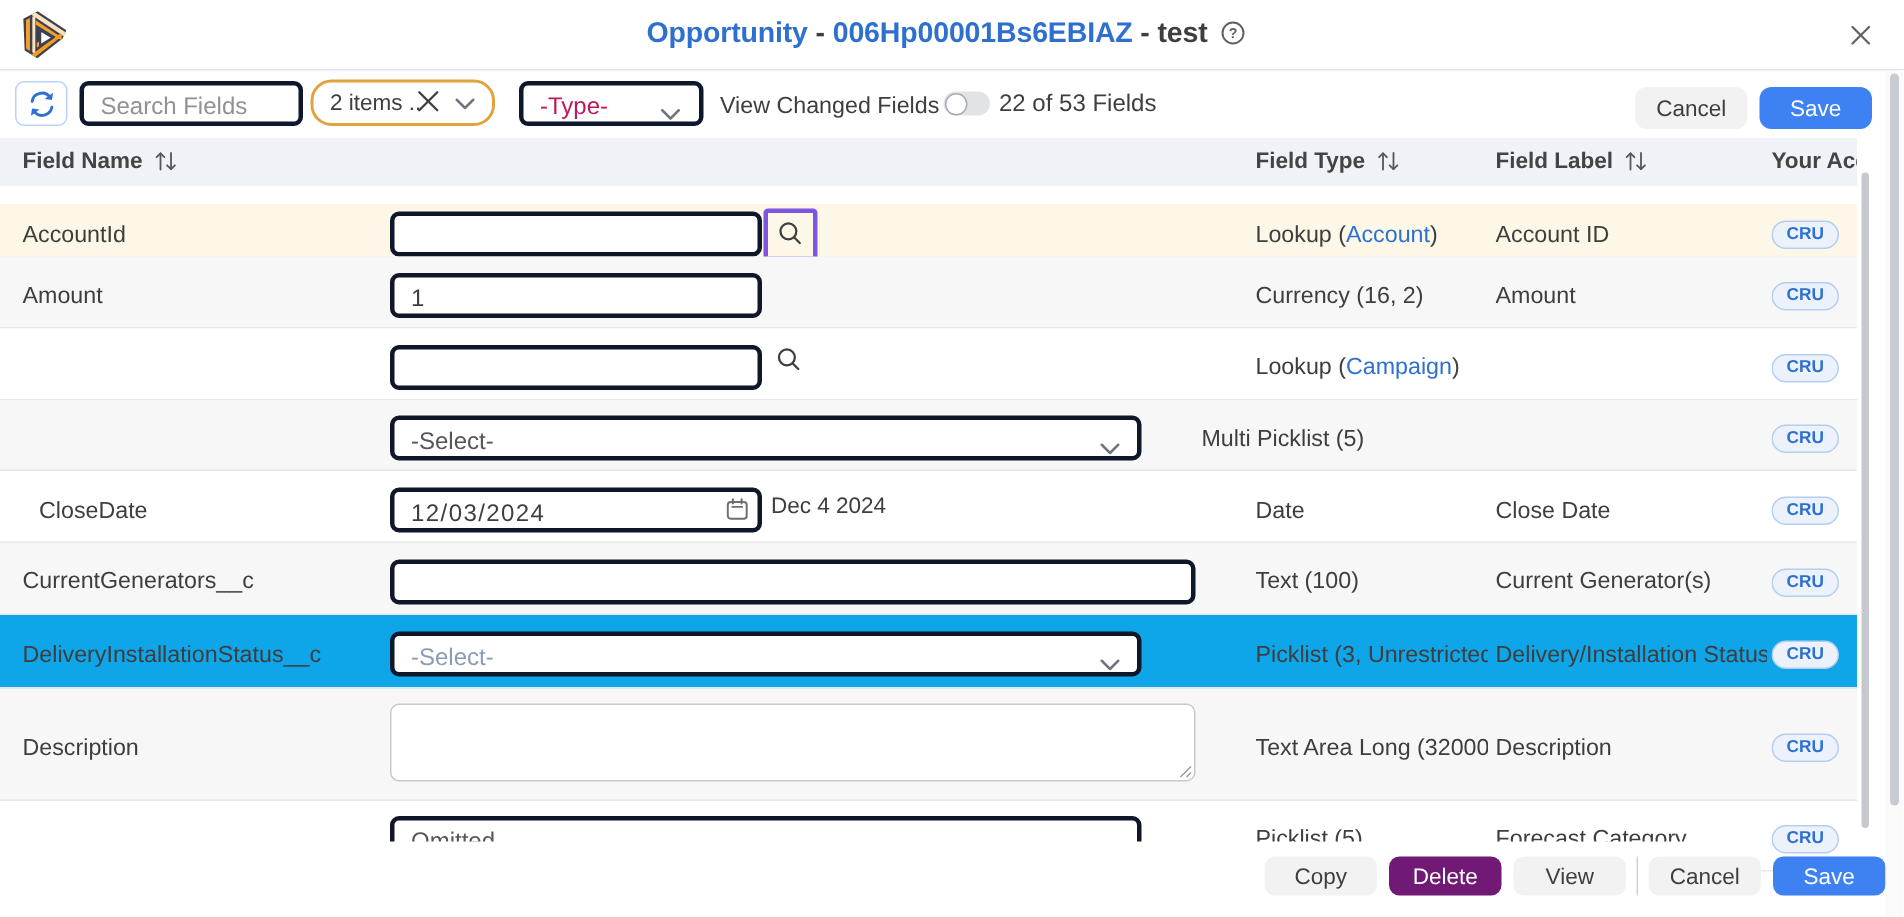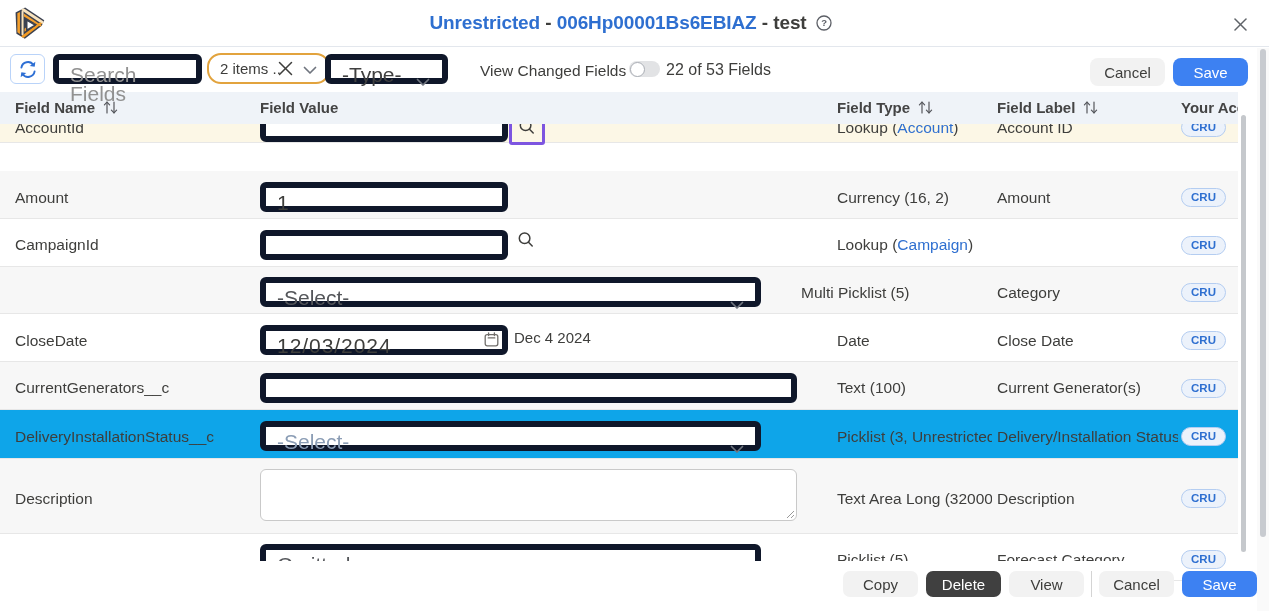--- a/index.html
+++ b/index.html
@@ -5,42 +5,42 @@
 html,body { width:1269px; height:611px; overflow:hidden; background:#fff;
   font-family:"Liberation Sans", sans-serif; color:#3e3e3c; }
 .titlebar { position:absolute; left:0; top:0; width:1269px; height:47px; background:#fff;
   border-bottom:1px solid #e3e7ed; z-index:30; }
 .title { position:absolute; left:0; top:12px; width:1261px; text-align:center;
   font-size:19px; font-weight:bold; color:#3e3e3c; letter-spacing:-0.1px; }
 .title .b { color:#2e6fd0; }
 .toolbar { position:absolute; left:0; top:48px; width:1269px; height:44px; background:#fff; z-index:20; }
 .btn { position:absolute; height:28px; border-radius:8px; background:#f2f2f2; color:#3e3e3c;
   font-size:15px; display:flex; align-items:center; justify-content:center; }
-.inp { height:30px; border:6px solid #0f172a; border-radius:6px; background:#fff;
-  padding:5px 11px; font-size:21px; line-height:19px; }
+.inp { height:30px; border:3px solid #0f172a; border-radius:6px; background:#fff;
+  padding:5px 11px; font-size:16px; line-height:19px; }
 .ta { border:1px solid #c9c9c9; border-radius:6px; background:#fff; position:relative; }
 .header { position:absolute; left:0; top:92px; width:1238px; height:31.5px; background:#eff3f8; z-index:5; }
 .hcell { position:absolute; top:0; height:31.5px; display:flex; align-items:center;
   font-size:15px; font-weight:bold; color:#444; white-space:nowrap; overflow:hidden; }
 .tablewrap { position:absolute; left:0; top:0; width:1238px; height:611px; overflow:hidden; z-index:4; }
 .row { position:absolute; left:0; width:1238px; border-bottom:1px solid #e7e7e7; }
 .cell { position:absolute; top:3px; height:100%; display:flex; align-items:center;
   font-size:15.5px; color:#3e3e3c; white-space:nowrap; overflow:hidden; }
 .cellw { position:absolute; top:2.5px; height:100%; display:flex; align-items:center; white-space:nowrap; }
 .cell a { color:#2e6fd0; text-decoration:none; }
 .pill { display:inline-block; width:45px; height:19px; border:1px solid #b4cdf1; border-radius:9.5px;
   background:#ecf2fb; color:#2e6fd0; font-size:11.5px; font-weight:bold; text-align:center; line-height:17px; }
 .footer { position:absolute; left:0; top:561px; width:1161px; height:50px; background:#fff; z-index:40; }
 .fbtn { position:absolute; top:10px; height:26px; width:75px; border-radius:7px; background:#f2f2f2;
   color:#3e3e3c; font-size:15px; display:flex; align-items:center; justify-content:center; }
 </style></head>
 <body>
 
 <div class="tablewrap">
-<div class="row" style="top:107px;height:36px;background:#fcf7e6">
+<div class="row" style="top:136px;height:36px;background:#fcf7e6">
   <div class="cell" style="left:15px;width:240px">AccountId</div>
   <div class="cellw" style="left:260px;width:570px">
         <div style="position:relative">
           <div class="inp" style="width:248px"></div>
           <div style="position:absolute;left:249px;top:-2.5px;width:36px;height:35px;border:3.5px solid #7d55e0;border-radius:3px;display:flex;align-items:center;justify-content:center">
             <svg width="18" height="18" viewBox="0 0 18 18">
               <circle cx="7.6" cy="7.2" r="5.3" fill="none" stroke="#3e3e3c" stroke-width="1.5"></circle>
               <line x1="11.5" y1="11.3" x2="15.2" y2="15" stroke="#3e3e3c" stroke-width="1.5" stroke-linecap="round"></line>
             </svg>
           </div>
@@ -57,21 +57,20 @@
   <div class="cellw" style="left:260px;width:570px">
         <div class="inp" style="width:248px;color:#3e3e3c">1</div>
       </div>
   <div class="cell" style="left:837px;width:155px">Currency (16, 2)</div>
   <div class="cell" style="left:997px;width:181px">Amount</div>
   <div class="cell" style="left:1181px;width:57px">
         <span class="pill">CRU</span>
       </div>
 </div>
 <div class="row" style="top:219.0px;height:47.5px;background:#ffffff">
-  <div class="cell" style="left:15px;width:240px">CampaignId</div>
   <div class="cellw" style="left:260px;width:570px">
         <div style="position:relative">
           <div class="inp" style="width:248px"></div>
           <div style="position:absolute;left:257px;top:1px"><svg width="18" height="18" viewBox="0 0 18 18">
               <circle cx="7.6" cy="7.2" r="5.3" fill="none" stroke="#3e3e3c" stroke-width="1.5"></circle>
               <line x1="11.5" y1="11.3" x2="15.2" y2="15" stroke="#3e3e3c" stroke-width="1.5" stroke-linecap="round"></line>
             </svg></div>
         </div>
       </div>
   <div class="cell" style="left:837px;width:155px">Lookup (<a>Campaign</a>)</div>
@@ -79,27 +78,26 @@
         <span class="pill">CRU</span>
       </div>
 </div>
 <div class="row" style="top:266.5px;height:47.5px;background:#f7f7f7">
   <div class="cellw" style="left:260px;width:570px">
         <div class="inp" style="width:501px;color:#54565a;position:relative">-Select-<span style="position:absolute;right:11px;top:10px"><svg width="14" height="9" viewBox="0 0 14 9">
               <path d="M1.5,1.5 L7,7 L12.5,1.5" fill="none" stroke="#70757f" stroke-width="1.7" stroke-linecap="round" stroke-linejoin="round"></path>
             </svg></span></div>
       </div>
   <div class="cell" style="left:801px;width:155px">Multi Picklist (5)</div>
-  <div class="cell" style="left:997px;width:181px">Category</div>
   <div class="cell" style="left:1181px;width:57px">
         <span class="pill">CRU</span>
       </div>
 </div>
 <div class="row" style="top:314.0px;height:48.0px;background:#ffffff">
-  <div class="cell" style="left:15px;width:240px">CloseDate</div>
+  <div class="cell" style="left:26px;width:240px">CloseDate</div>
   <div class="cellw" style="left:260px;width:570px">
         <div style="position:relative">
           <div class="inp" style="width:248px;color:#3e3e3c;letter-spacing:0.95px">12/03/2024<span style="position:absolute;left:223px;top:6px"><svg width="17" height="17" viewBox="0 0 17 17">
                 <g stroke="#706e6b" stroke-width="1.3" fill="none" stroke-linecap="round">
                   <rect x="2.2" y="3.6" width="12.6" height="11.2" rx="2"></rect>
                   <line x1="5.6" y1="1.8" x2="5.6" y2="4.6"></line>
                   <line x1="11.4" y1="1.8" x2="11.4" y2="4.6"></line>
                   <line x1="5.2" y1="6.9" x2="11.8" y2="6.9"></line>
                 </g>
               </svg></span></div>
@@ -170,21 +168,20 @@
 
 <div class="header">
   <div class="hcell" style="left:15px;width:240px">Field Name <svg width="15" height="15" viewBox="0 0 15 15" style="margin-left:8px">
         <g stroke="#54565b" stroke-width="1.2" fill="none" stroke-linecap="round" stroke-linejoin="round">
           <line x1="4" y1="13" x2="4" y2="2.2"></line>
           <path d="M1.4,4.8 L4,2.2 L6.6,4.8"></path>
           <line x1="11" y1="2" x2="11" y2="12.8"></line>
           <path d="M8.4,10.2 L11,12.8 L13.6,10.2"></path>
         </g>
       </svg></div>
-  <div class="hcell" style="left:260px;width:570px">Field Value</div>
   <div class="hcell" style="left:837px;width:155px">Field Type <svg width="15" height="15" viewBox="0 0 15 15" style="margin-left:8px">
         <g stroke="#54565b" stroke-width="1.2" fill="none" stroke-linecap="round" stroke-linejoin="round">
           <line x1="4" y1="13" x2="4" y2="2.2"></line>
           <path d="M1.4,4.8 L4,2.2 L6.6,4.8"></path>
           <line x1="11" y1="2" x2="11" y2="12.8"></line>
           <path d="M8.4,10.2 L11,12.8 L13.6,10.2"></path>
         </g>
       </svg></div>
   <div class="hcell" style="left:997px;width:181px">Field Label <svg width="15" height="15" viewBox="0 0 15 15" style="margin-left:8px">
         <g stroke="#54565b" stroke-width="1.2" fill="none" stroke-linecap="round" stroke-linejoin="round">
@@ -201,21 +198,21 @@
   <svg width="30" height="33" viewBox="-0.25 -0.25 30 33" style="position:absolute;left:15px;top:7px">
       <polygon points="9.9,0.2 29.0,12.9 26.5,18.4 9.6,31.6 1.2,26.4 0.3,5.3" fill="#3b4150"></polygon>
       <polygon points="2.1,6.1 4.7,4.8 4.7,26.7 2.1,25.0" fill="#f5a02d"></polygon>
       <polygon points="6.3,3.9 8.3,2.9 8.3,28.9 6.3,27.6" fill="#f8e3be"></polygon>
       <polygon points="8.4,1.0 28.4,14.3 27.3,16.9 5.6,2.5" fill="#f8e3be"></polygon>
       <polygon points="8.55,6.3 26.6,18.3 25.1,19.2 8.7,9.2" fill="#f5a02d"></polygon>
       <polygon points="8.25,30.8 26.9,16.2 24.9,15.0 5.7,29.2" fill="#f39b24"></polygon>
       <polygon points="9.3,24.5 19.5,16.5 16.4,15.9 9.2,21.5" fill="#f5a02d"></polygon>
       <polygon points="11.5,12.8 20.0,17.9 11.5,23.0" fill="#fff" stroke="#3b4150" stroke-width="1.5" stroke-linejoin="round"></polygon>
     </svg>
-  <div class="title"><span class="b">Unrestricted</span> - <span class="b">006Hp00001Bs6EBIAZ</span> - test<svg width="16" height="16" viewBox="0 0 16 16" style="position:relative;top:2px;margin-left:9px">
+  <div class="title"><span class="b">Opportunity</span> - <span class="b">006Hp00001Bs6EBIAZ</span> - test<svg width="16" height="16" viewBox="0 0 16 16" style="position:relative;top:2px;margin-left:9px">
         <circle cx="8" cy="8" r="7" fill="none" stroke="#5c5f66" stroke-width="1.3"></circle>
         <text x="8" y="11.4" font-size="9.5" font-weight="bold" fill="#5c5f66" text-anchor="middle" font-family="Liberation Sans, sans-serif">?</text>
       </svg></div>
   <div style="position:absolute;left:1234px;top:17px"><svg width="13" height="13" viewBox="0 0 13 13">
         <g stroke="#5f6368" stroke-width="1.5" stroke-linecap="round">
           <line x1="1" y1="1" x2="12" y2="12"></line>
           <line x1="12" y1="1" x2="1" y2="12"></line>
         </g>
       </svg></div>
 </div>
@@ -233,35 +230,35 @@
     </div>
   <div class="inp" style="position:absolute;left:53px;top:6px;width:149px;color:#919191">Search Fields</div>
   <div style="position:absolute;left:207px;top:5px;width:123px;height:31px;border:2px solid #e2a33d;border-radius:14px;display:flex;align-items:center;font-size:15px;color:#3e3e3c;padding-left:11px">2 items ..<span style="margin-left:-3px;position:relative;top:1px"><svg width="15" height="15" viewBox="0 0 15 15">
           <g stroke="#3e3e3c" stroke-width="1.5" stroke-linecap="round">
             <line x1="1.5" y1="1.5" x2="13.5" y2="13.5"></line>
             <line x1="13.5" y1="1.5" x2="1.5" y2="13.5"></line>
           </g>
         </svg></span><span style="margin-left:10px;position:relative;top:1px"><svg width="14" height="9" viewBox="0 0 14 9">
           <path d="M1.5,1.5 L7,7 L12.5,1.5" fill="none" stroke="#70757f" stroke-width="1.7" stroke-linecap="round" stroke-linejoin="round"></path>
         </svg></span></div>
-  <div class="inp" style="position:absolute;left:325px;top:6px;width:123px;color:#404040;position:absolute">-Type-<span style="position:absolute;right:12px;top:10px"><svg width="14" height="9" viewBox="0 0 14 9">
+  <div class="inp" style="position:absolute;left:346px;top:6px;width:123px;color:#be185d;position:absolute">-Type-<span style="position:absolute;right:12px;top:10px"><svg width="14" height="9" viewBox="0 0 14 9">
           <path d="M1.5,1.5 L7,7 L12.5,1.5" fill="none" stroke="#70757f" stroke-width="1.7" stroke-linecap="round" stroke-linejoin="round"></path>
         </svg></span></div>
   <span style="position:absolute;left:480px;top:13.5px;font-size:15.5px;color:#3e3e3c">View Changed Fields</span>
   <div style="position:absolute;left:629px;top:13px;width:31px;height:16px;border-radius:8px;background:#e2e3e5">
       <div style="position:absolute;left:0.5px;top:0.5px;width:15px;height:15px;border-radius:50%;background:#fff;border:1px solid #a9adb4"></div>
     </div>
   <span style="position:absolute;left:666px;top:13px;font-size:16px;color:#3e3e3c">22 of 53 Fields</span>
   <div class="btn" style="left:1090px;top:10px;width:75px">Cancel</div>
   <div class="btn" style="left:1173px;top:10px;width:75px;background:#3d81f2;color:#fff">Save</div>
 </div>
 
 <div class="footer">
   <div class="fbtn" style="left:843px">Copy</div>
-  <div class="fbtn" style="left:926px;background:#404040;color:#fff">Delete</div>
+  <div class="fbtn" style="left:926px;background:#701a75;color:#fff">Delete</div>
   <div class="fbtn" style="left:1009px">View</div>
   <div style="position:absolute;left:1091px;top:10px;width:1px;height:26px;background:#d4d4d4"></div>
   <div class="fbtn" style="left:1099px">Cancel</div>
   <div class="fbtn" style="left:1182px;background:#3d81f2;color:#fff">Save</div>
 </div>
 
 <div style="position:absolute;left:1257px;top:48px;width:12px;height:563px;background:#fafafa;z-index:50"></div>
 <div style="position:absolute;left:1259.5px;top:49px;width:6px;height:488px;border-radius:3px;background:#c8cbd0;z-index:51"></div>
 
 <div style="position:absolute;left:1241px;top:115px;width:5px;height:437px;border-radius:2.5px;background:#c5c8cc;z-index:45"></div>

